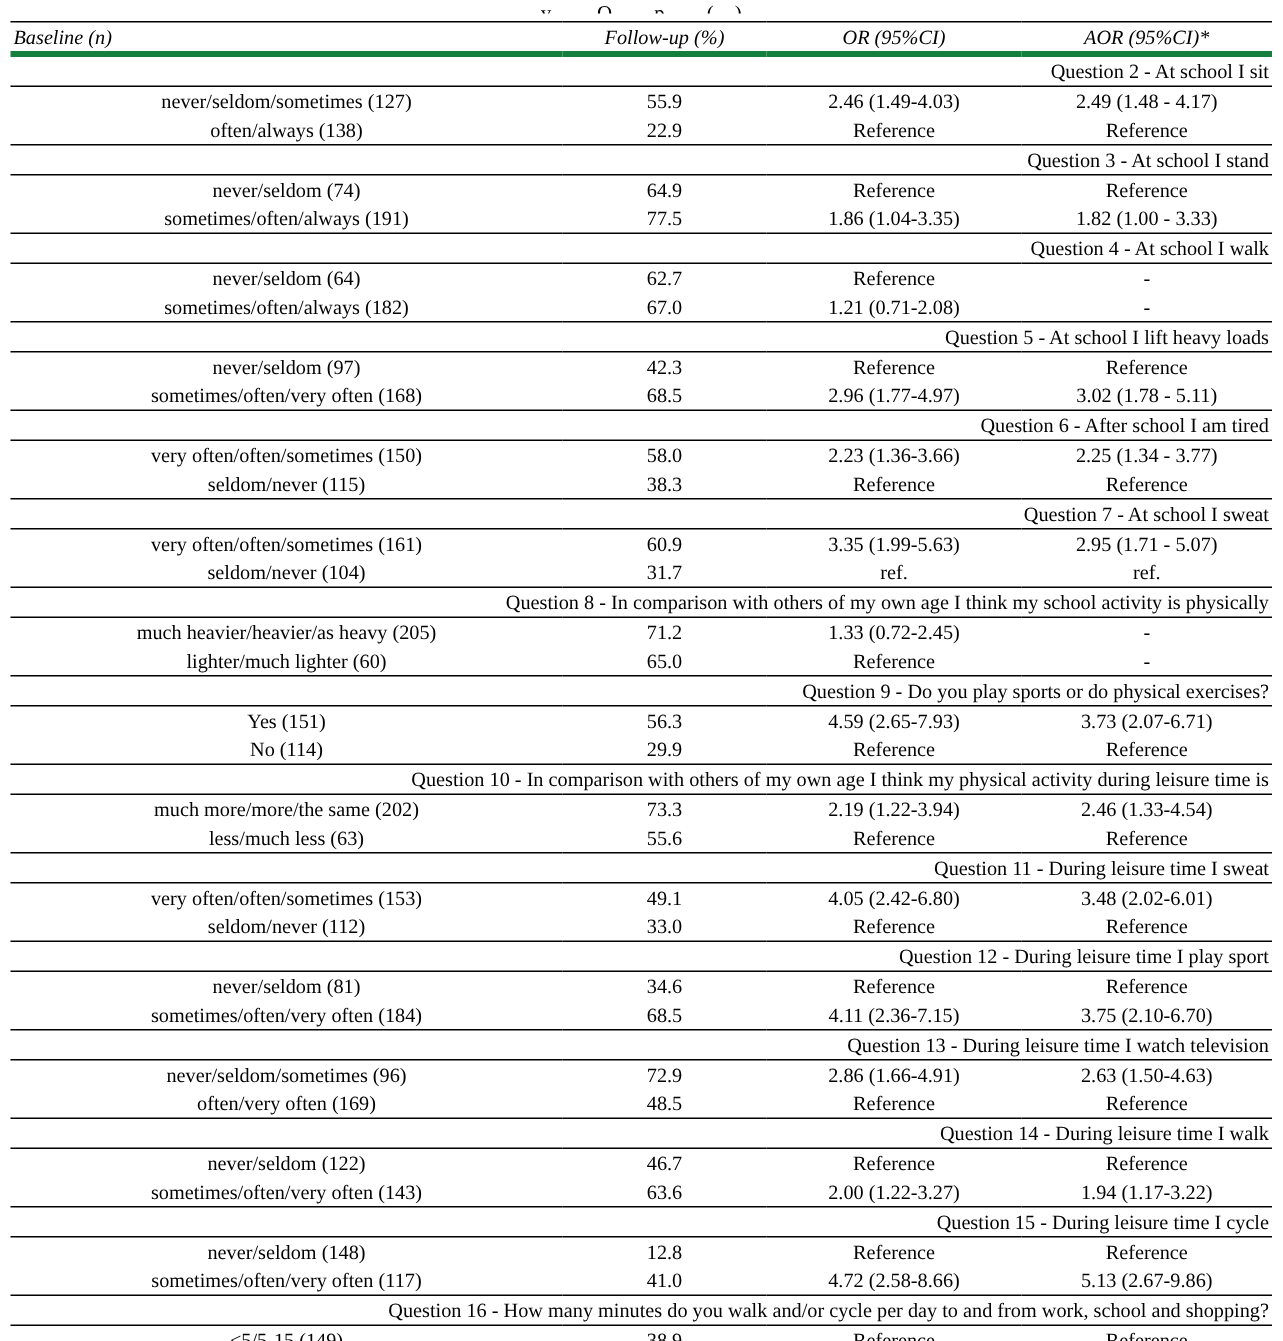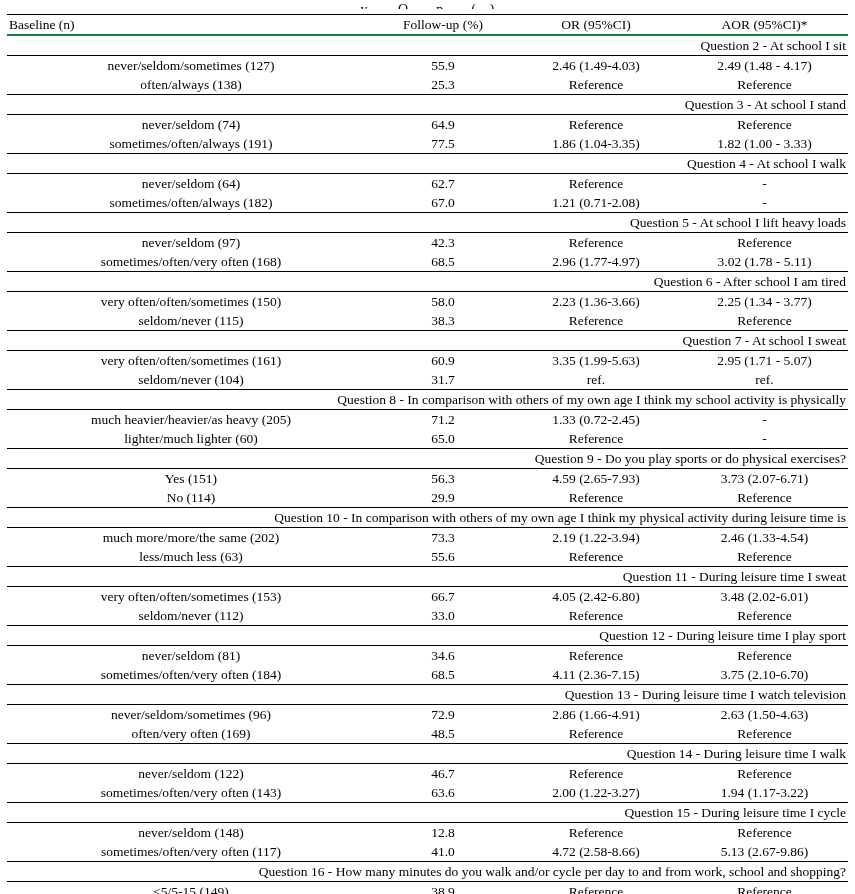--- a/index.html
+++ b/index.html
@@ -35,21 +35,22 @@
     padding: 0 2px;
     height: 19px;
     line-height: 19px;
     font-weight: normal;
     overflow: hidden;
     white-space: nowrap;
     text-align: center;
   }
   tr.header-row th {
     border-top: 1px solid #000;
-    border-bottom: 2px solid #15803d;
+    border-bottom: 4px solid #15803d;
+    font-style: italic;
   }
   tr.header-row th.first {
     text-align: left;
   }
   tr.question-row td {
     border-top: 1px solid #000;
     border-bottom: 1px solid #000;
     text-align: right;
   }
   table.results tr:last-child td {
@@ -83,21 +84,21 @@
         <td colspan="4">Question 2 - At school I sit</td>
       </tr>
       <tr>
         <td>never/seldom/sometimes (127)</td>
         <td>55.9</td>
         <td>2.46 (1.49-4.03)</td>
         <td>2.49 (1.48 - 4.17)</td>
       </tr>
       <tr>
         <td>often/always (138)</td>
-        <td>25.3</td>
+        <td>22.9</td>
         <td>Reference</td>
         <td>Reference</td>
       </tr>
       <tr class="question-row">
         <td colspan="4">Question 3 - At school I stand</td>
       </tr>
       <tr>
         <td>never/seldom (74)</td>
         <td>64.9</td>
         <td>Reference</td>
@@ -212,21 +213,21 @@
         <td>less/much less (63)</td>
         <td>55.6</td>
         <td>Reference</td>
         <td>Reference</td>
       </tr>
       <tr class="question-row">
         <td colspan="4">Question 11 - During leisure time I sweat</td>
       </tr>
       <tr>
         <td>very often/often/sometimes (153)</td>
-        <td>66.7</td>
+        <td>49.1</td>
         <td>4.05 (2.42-6.80)</td>
         <td>3.48 (2.02-6.01)</td>
       </tr>
       <tr>
         <td>seldom/never (112)</td>
         <td>33.0</td>
         <td>Reference</td>
         <td>Reference</td>
       </tr>
       <tr class="question-row">

